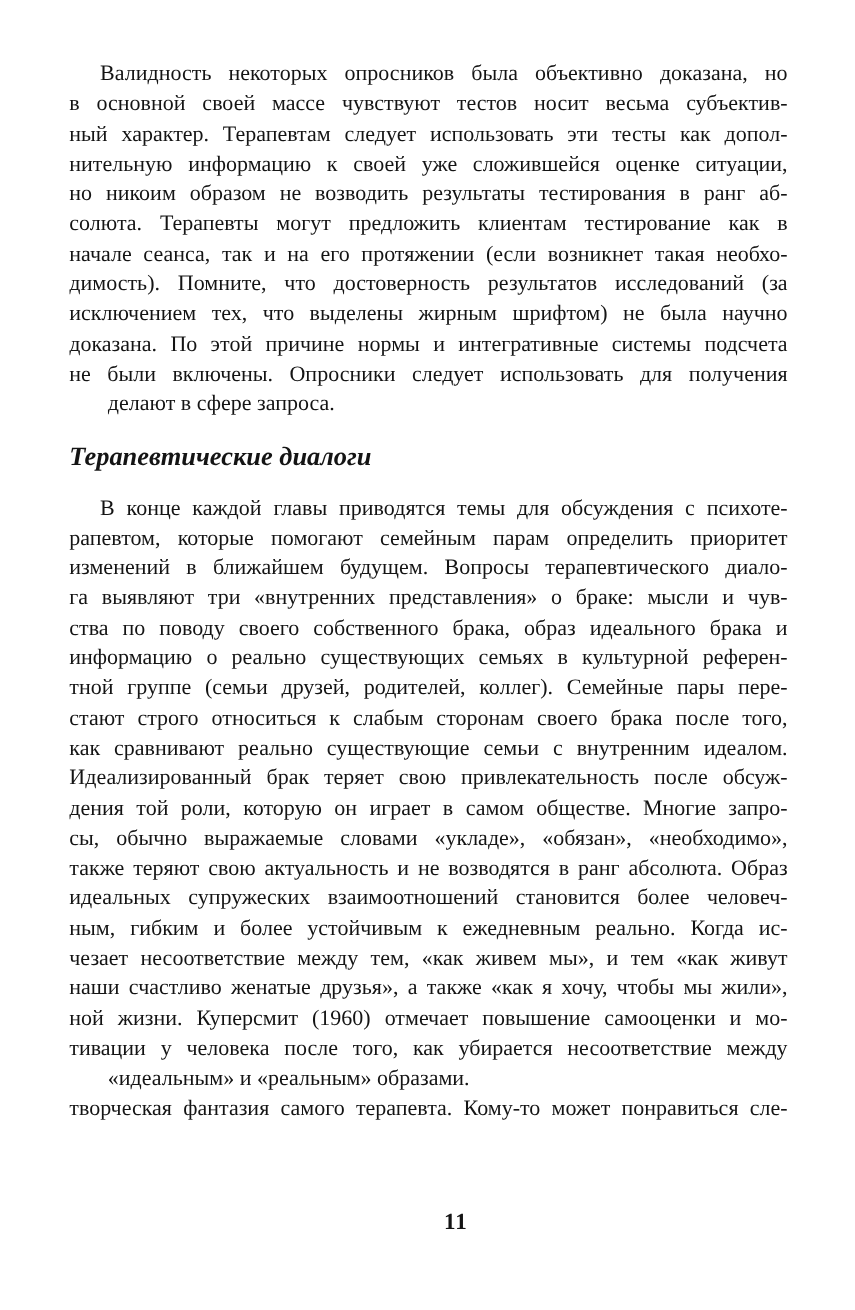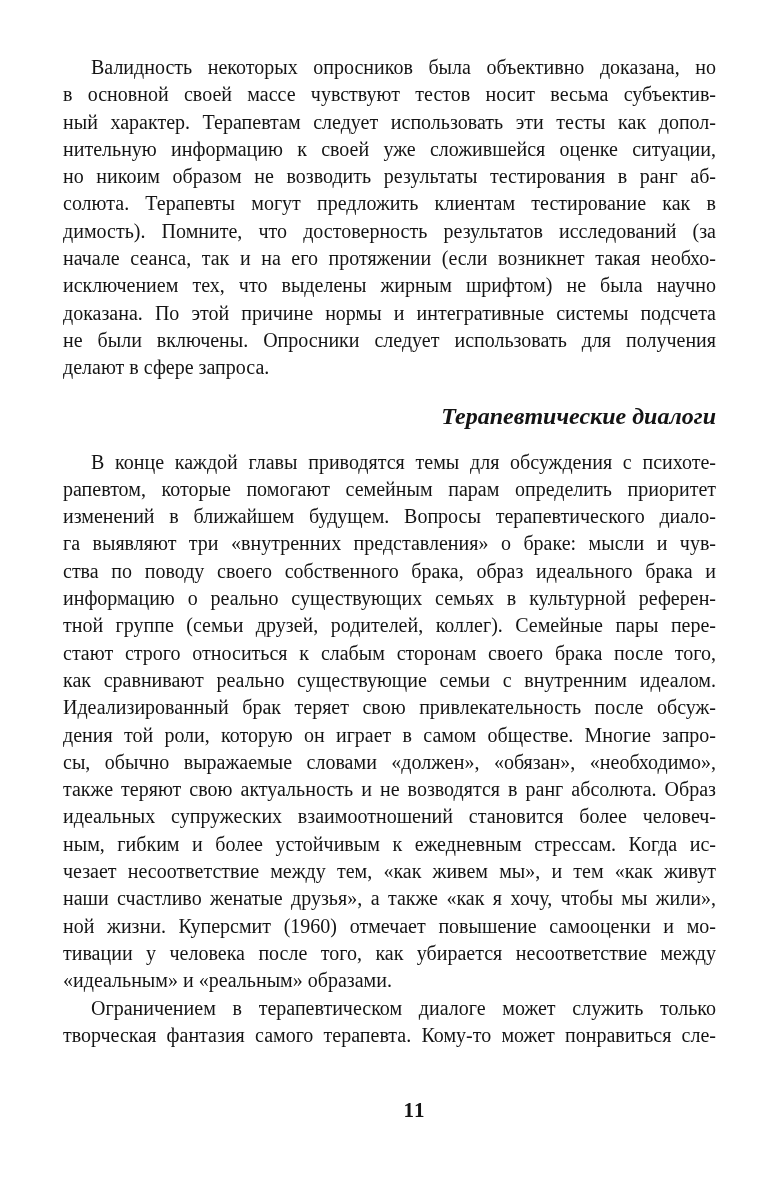--- a/index.html
+++ b/index.html
@@ -31,28 +31,29 @@
     text-align: justify;
     text-align-last: justify;
     white-space: normal;
     overflow: hidden;
   }
   .line.first {
     text-indent: 28px;
   }
   .line.last {
     text-align-last: left;
+    margin-left: 35px;
   }
   .section-heading {
     font-size: 24px;
     font-weight: bold;
     font-style: italic;
     margin: 19px 0 18px 0;
     line-height: 30px;
-    text-align: right;
+    text-align: left;
   }
   .page-number {
     position: absolute;
     top: 1098px;
     left: 0;
     width: 777px;
     text-align: center;
     font-size: 21px;
     font-weight: bold;
     letter-spacing: 1px;
@@ -64,49 +65,48 @@
 
 <div class="page">
   <div class="text-content">
       <div class="paragraph">
         <div class="line first">Валидность некоторых опросников была объективно доказана, но</div>
         <div class="line">в основной своей массе чувствуют тестов носит весьма субъектив-</div>
         <div class="line">ный характер. Терапевтам следует использовать эти тесты как допол-</div>
         <div class="line">нительную информацию к своей уже сложившейся оценке ситуации,</div>
         <div class="line">но никоим образом не возводить результаты тестирования в ранг аб-</div>
         <div class="line">солюта. Терапевты могут предложить клиентам тестирование как в</div>
+        <div class="line">начале сеанса, так и на его протяжении (если возникнет такая необхо-</div>
         <div class="line">димость). Помните, что достоверность результатов исследований (за</div>
-        <div class="line">начале сеанса, так и на его протяжении (если возникнет такая необхо-</div>
         <div class="line">исключением тех, что выделены жирным шрифтом) не была научно</div>
         <div class="line">доказана. По этой причине нормы и интегративные системы подсчета</div>
         <div class="line">не были включены. Опросники следует использовать для получения</div>
         <div class="line last">делают в сфере запроса.</div>
       </div>
       <h2 class="section-heading">Терапевтические диалоги</h2>
       <div class="paragraph">
         <div class="line first">В конце каждой главы приводятся темы для обсуждения с психоте-</div>
         <div class="line">рапевтом, которые помогают семейным парам определить приоритет</div>
         <div class="line">изменений в ближайшем будущем. Вопросы терапевтического диало-</div>
         <div class="line">га выявляют три «внутренних представления» о браке: мысли и чув-</div>
         <div class="line">ства по поводу своего собственного брака, образ идеального брака и</div>
         <div class="line">информацию о реально существующих семьях в культурной референ-</div>
         <div class="line">тной группе (семьи друзей, родителей, коллег). Семейные пары пере-</div>
         <div class="line">стают строго относиться к слабым сторонам своего брака после того,</div>
         <div class="line">как сравнивают реально существующие семьи с внутренним идеалом.</div>
         <div class="line">Идеализированный брак теряет свою привлекательность после обсуж-</div>
         <div class="line">дения той роли, которую он играет в самом обществе. Многие запро-</div>
-        <div class="line">сы, обычно выражаемые словами «должен», «обязан», «необходимо»,</div>
+        <div class="line">сы, обычно выражаемые словами «укладе», «обязан», «необходимо»,</div>
         <div class="line">также теряют свою актуальность и не возводятся в ранг абсолюта. Образ</div>
         <div class="line">идеальных супружеских взаимоотношений становится более человеч-</div>
-        <div class="line">ным, гибким и более устойчивым к ежедневным стрессам. Когда ис-</div>
+        <div class="line">ным, гибким и более устойчивым к ежедневным реально. Когда ис-</div>
         <div class="line">чезает несоответствие между тем, «как живем мы», и тем «как живут</div>
         <div class="line">наши счастливо женатые друзья», а также «как я хочу, чтобы мы жили»,</div>
         <div class="line">ной жизни. Куперсмит (1960) отмечает повышение самооценки и мо-</div>
         <div class="line">тивации у человека после того, как убирается несоответствие между</div>
         <div class="line last">«идеальным» и «реальным» образами.</div>
       </div>
       <div class="paragraph">
-        <div class="line first">Ограничением в терапевтическом диалоге может служить только</div>
         <div class="line">творческая фантазия самого терапевта. Кому-то может понравиться сле-</div>
       </div>
     </div>
   <div class="page-number">11</div>
 </div>
 
 </body></html>

